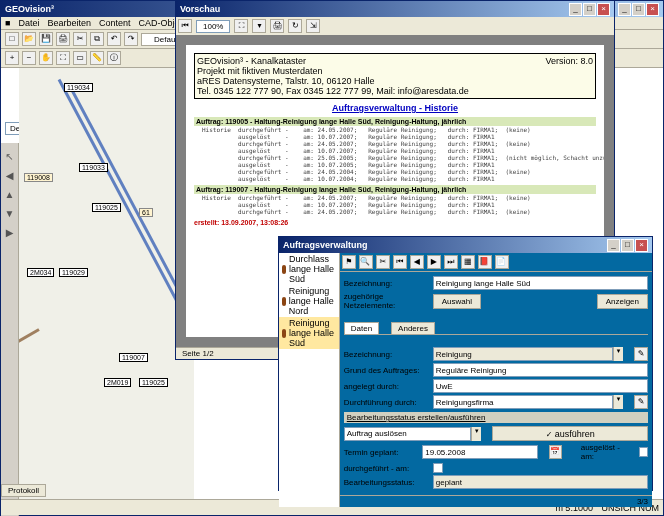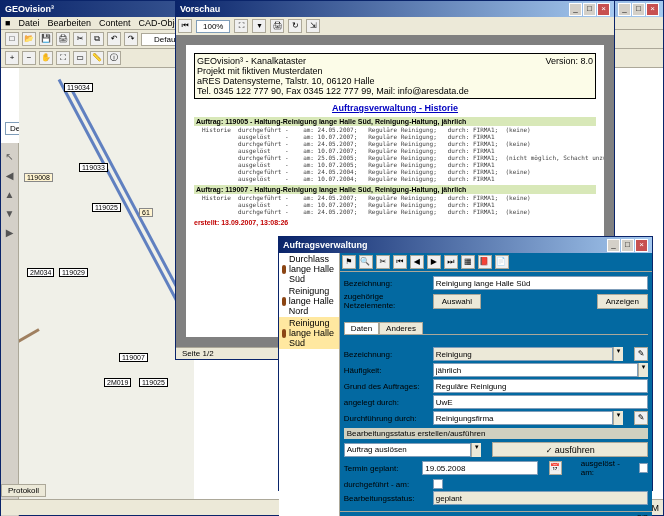--- a/index.html
+++ b/index.html
@@ -49,24 +49,24 @@
 .list-item.sel { background: #ffe8a0; }
 .list-icon { width: 9px; height: 9px; background: #8b4513; border-radius: 2px; }
 #form-right { flex: 1; display: flex; flex-direction: column; }
 #form-tools { padding: 2px; display: flex; gap: 3px; border-bottom: 1px solid #aca899; }
 #form-fields { padding: 4px; flex: 1; }
 .field-row { display: flex; align-items: center; margin-bottom: 2px; gap: 11px; }
 .field-label { width: 78px; font-size: 8px; }
 .field-input { flex: 1; height: 14px; border: 1px solid #7f9db9; background: #fff; font-size: 8px; padding: 0 2px; }
 .field-input.ro { background: #ece9d8; }
 .btn { border: 1px solid #aca899; background: #ece9d8; padding: 1px 8px; font-size: 8px; height: 15px; }
-.tabs { display: flex; border-bottom: 1px solid #aca899; margin: 12px 0; }
+.tabs { display: flex; border-bottom: 1px solid #aca899; margin: 12px 0; gap: 12px; }
 .tab { border: 1px solid #aca899; border-bottom: none; padding: 1px 6px; background: #ece9d8; font-size: 8px; }
 .tab.active { background: #fff; }
-.section-label { background: #d0d0c0; font-size: 8px; padding: 1px 3px; margin: 3px 0; }
+.section-label { background: #d0d0c0; font-size: 8px; padding: 1px 3px; margin: 3px 0; text-decoration: underline; }
 .dd { width: 10px; text-align: center; border-left: 1px solid #aca899; background: #ece9d8; font-size: 7px; }
 .chk { width: 10px; height: 10px; border: 1px solid #7f9db9; background: #fff; }
 #form-status { border-top: 1px solid #aca899; padding: 1px 4px; font-size: 8px; text-align: right; }
 
 .layer-dd { position: absolute; left: 4px; top: 54px; background: #fff; border: 1px solid #7f9db9; font-size: 8px; padding: 1px 30px 1px 4px; }
 .arrow-bar { position: absolute; left: 0; top: 75px; width: 18px; height: 380px; background: #d4d0c8; border-right: 1px solid #aca899; display: flex; flex-direction: column; gap: 8px; padding-top: 8px; align-items: center; }
 .arrow-bar div { font-size: 10px; color: #555; }
 </style>
 </head>
 <body>
@@ -243,27 +243,20 @@
         </div>
         <div class="field-row">
           <span class="field-label">Bezeichnung:</span>
           <div style="flex:1;display:flex">
               <input class="field-input ro" value="Reinigung" style="">
               <span class="dd">▾</span>
             </div>
           <div class="tb-btn">✎</div>
         </div>
         <div class="field-row">
-          <span class="field-label">Häufigkeit:</span>
-          <div style="flex:1;display:flex">
-              <input class="field-input" value="jährlich" style="">
-              <span class="dd">▾</span>
-            </div>
-        </div>
-        <div class="field-row">
           <span class="field-label">Grund des Auftrages:</span>
           <input class="field-input" value="Reguläre Reinigung" style="">
         </div>
         <div class="field-row">
           <span class="field-label">angelegt durch:</span>
           <input class="field-input" value="UwE" style="">
         </div>
         <div class="field-row">
           <span class="field-label">Durchführung durch:</span>
           <div style="flex:1;display:flex">

